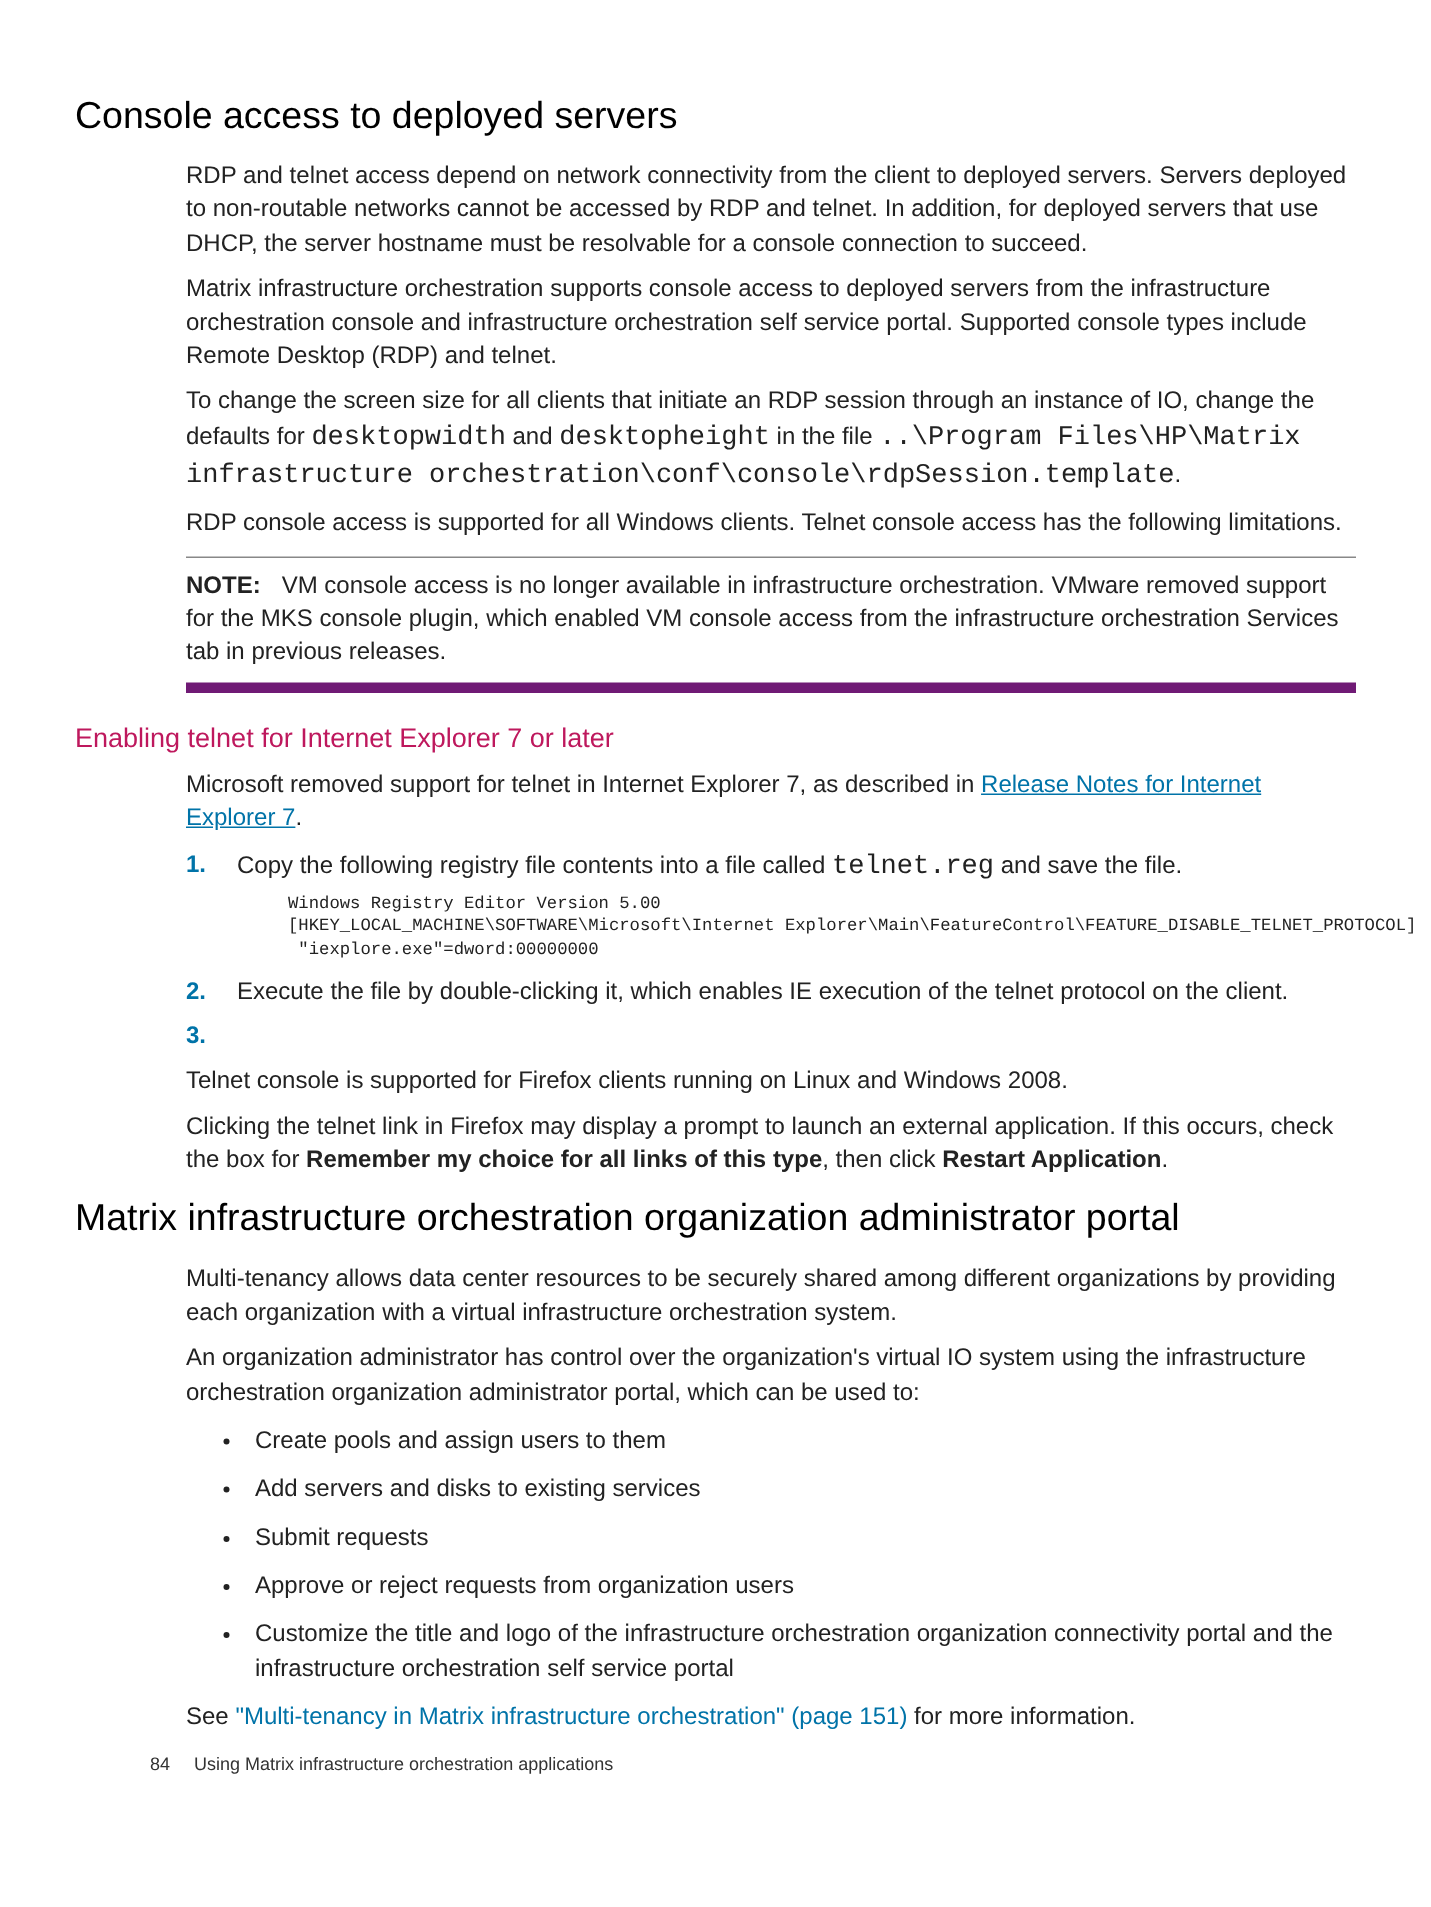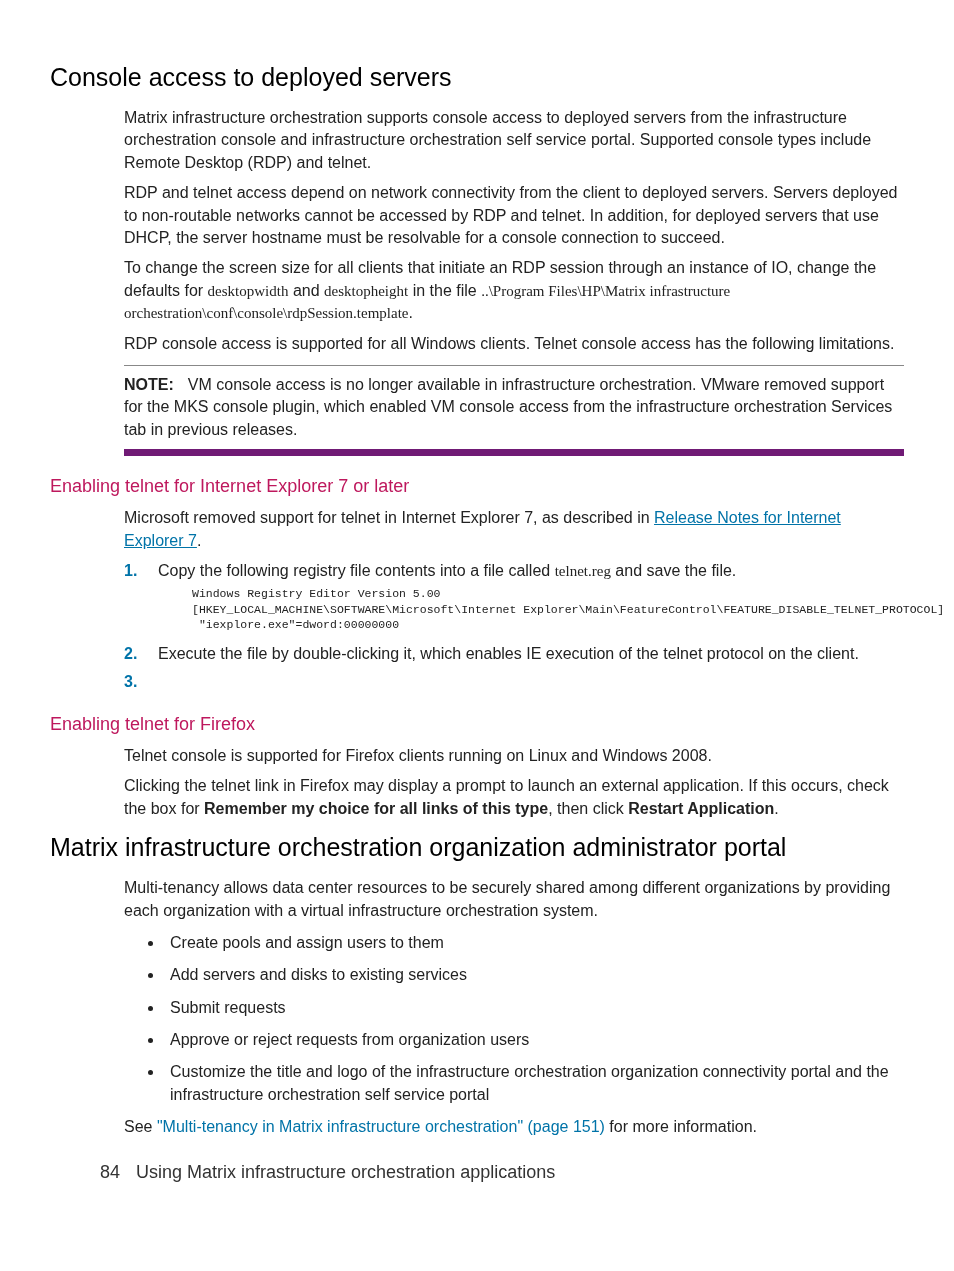--- a/index.html
+++ b/index.html
@@ -25,22 +25,22 @@
     font-size: 18px;
     margin: 18px 0 8px 0;
   }
   .indent {
     margin-left: 74px;
   }
   p {
     margin: 8px 0;
   }
   .mono {
-    font-family: Liberation Serif, serif;
-    font-size: 15px;
+    font-family: Liberation Mono, monospace;
+    font-size: 18px;
   }
   .note-box {
     border-top: 1px solid #888;
     border-bottom: 7px solid #701a75;
     padding: 8px 0;
     margin: 10px 0;
   }
   .note-label {
     font-weight: bold;
     margin-right: 14px;
@@ -83,37 +83,37 @@
     margin: 8px 0;
   }
   ul.bullets li {
     margin: 10px 0;
     padding-left: 6px;
   }
   .footer {
     position: absolute;
     bottom: 30px;
     left: 50px;
-    font-size: 18px;
+    font-size: 12px;
     color: #333;
   }
   .footer .pnum { margin-right: 16px; }
   .content-wrap { min-height: 1155px; position: relative; }
   strong { font-weight: bold; }
 </style>
 </head>
 <body>
 
 <div class="content-wrap">
 
 <h2>Console access to deployed servers</h2>
 
 <div class="indent">
+  <p>RDP and telnet access depend on network connectivity from the client to deployed servers. Servers deployed to non-routable networks cannot be accessed by RDP and telnet. In addition, for deployed servers that use DHCP, the server hostname must be resolvable for a console connection to succeed.</p>
   <p>Matrix infrastructure orchestration supports console access to deployed servers from the infrastructure orchestration console and infrastructure orchestration self service portal. Supported console types include Remote Desktop (RDP) and telnet.</p>
-  <p>RDP and telnet access depend on network connectivity from the client to deployed servers. Servers deployed to non-routable networks cannot be accessed by RDP and telnet. In addition, for deployed servers that use DHCP, the server hostname must be resolvable for a console connection to succeed.</p>
   <p>
     <span>To change the screen size for all clients that initiate an RDP session through an instance of IO, change the defaults for </span><span class="mono">desktopwidth</span><span> and </span><span class="mono">desktopheight</span><span> in the file </span><span class="mono">..\Program Files\HP\Matrix infrastructure orchestration\conf\console\rdpSession.template</span><span>.</span>
   </p>
   <p>RDP console access is supported for all Windows clients. Telnet console access has the following limitations.</p>
 
   <div class="note-box">
     <span class="note-label">NOTE:</span><span>VM console access is no longer available in infrastructure orchestration. VMware removed support for the MKS console plugin, which enabled VM console access from the infrastructure orchestration Services tab in previous releases.</span>
   </div>
 </div>
 
@@ -136,31 +136,31 @@
     <li>
       <span class="num">2.</span>
       <div>Execute the file by double-clicking it, which enables IE execution of the telnet protocol on the client.</div>
     </li>
     <li>
       <span class="num">3.</span>
     </li>
   </ol>
 </div>
 
-<div class="sub-h">Enabling telnet for Firefox</div>
 <div class="indent">
   <p>Telnet console is supported for Firefox clients running on Linux and Windows 2008.</p>
   <p>
     <span>Clicking the telnet link in Firefox may display a prompt to launch an external application. If this occurs, check the box for </span><strong>Remember my choice for all links of this type</strong><span>, then click </span><strong>Restart Application</strong><span>.</span>
   </p>
 </div>
 
 <h2>Matrix infrastructure orchestration organization administrator portal</h2>
 <div class="indent">
   <p>Multi-tenancy allows data center resources to be securely shared among different organizations by providing each organization with a virtual infrastructure orchestration system.</p>
+  <p>An organization administrator has control over the organization's virtual IO system using the infrastructure orchestration organization administrator portal, which can be used to:</p>
   <ul class="bullets">
     <li>Create pools and assign users to them</li>
     <li>Add servers and disks to existing services</li>
     <li>Submit requests</li>
     <li>Approve or reject requests from organization users</li>
     <li>Customize the title and logo of the infrastructure orchestration organization connectivity portal and the infrastructure orchestration self service portal</li>
   </ul>
   <p>
     <span>See </span><a class="xref">"Multi-tenancy in Matrix infrastructure orchestration" (page 151)</a><span> for more information.</span>
   </p>

